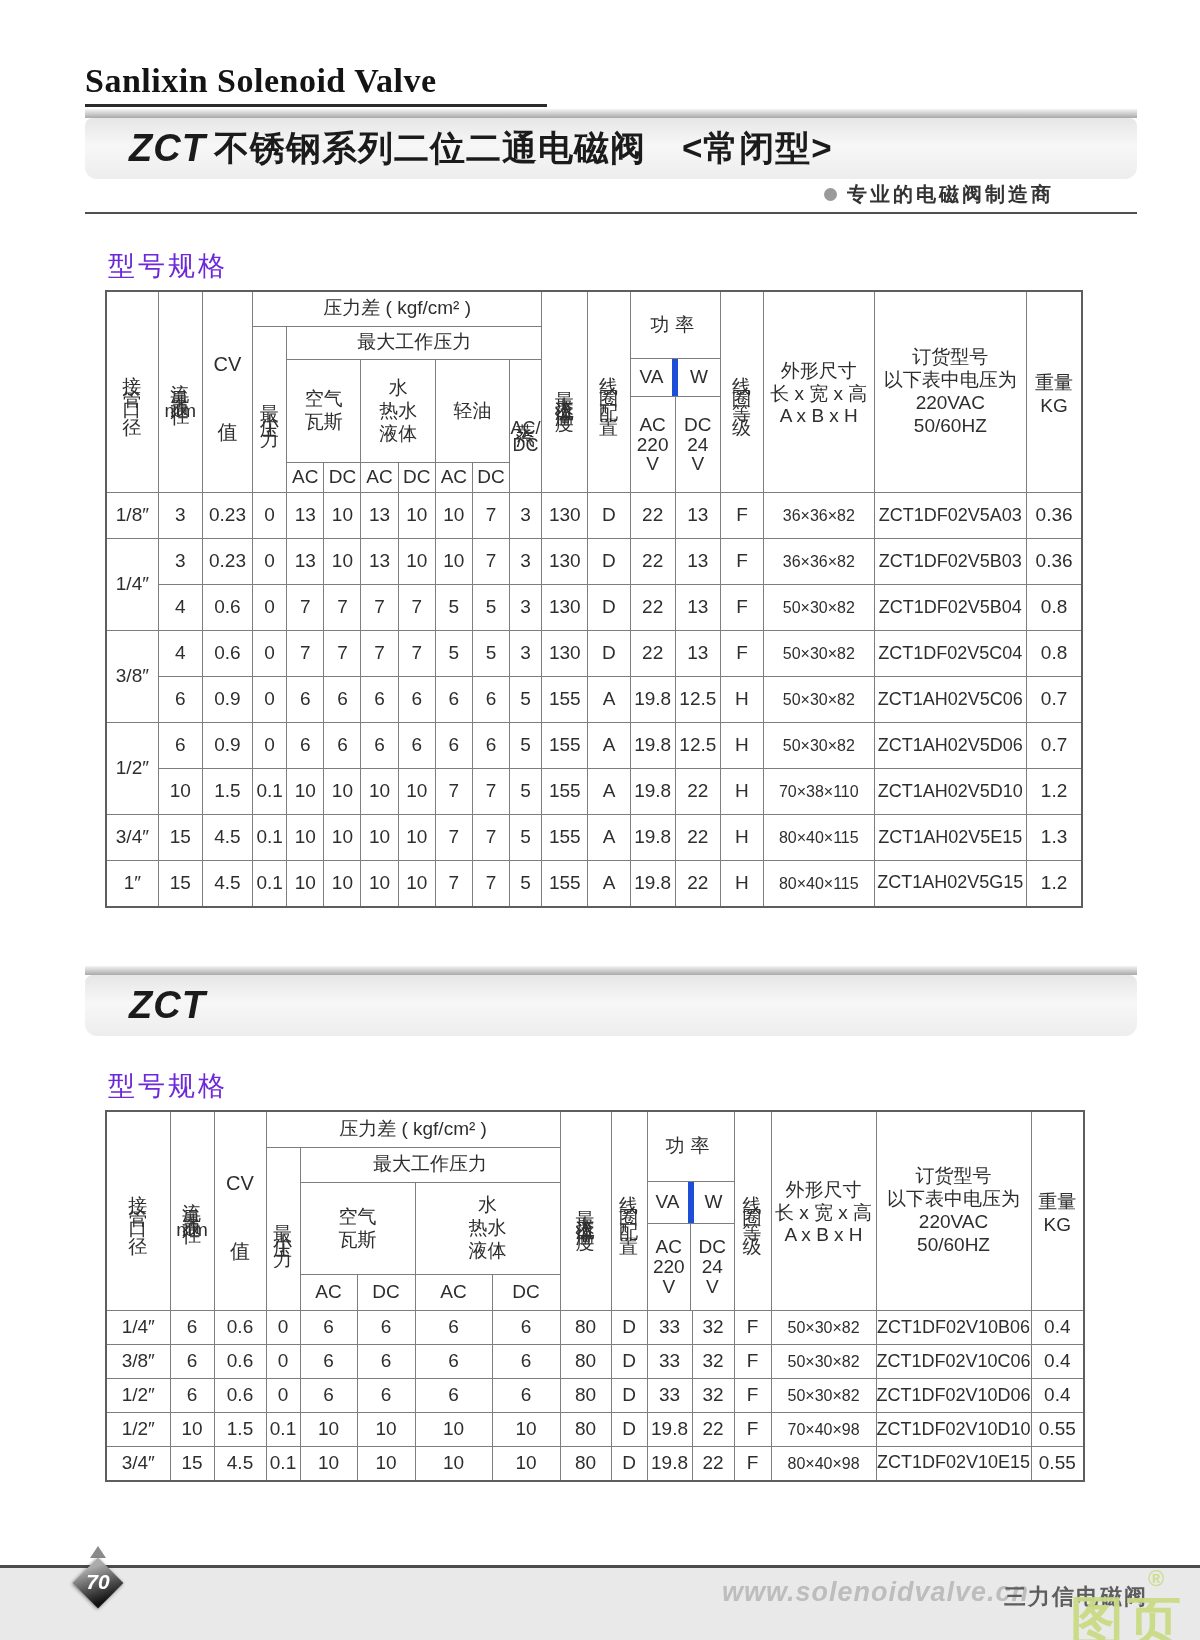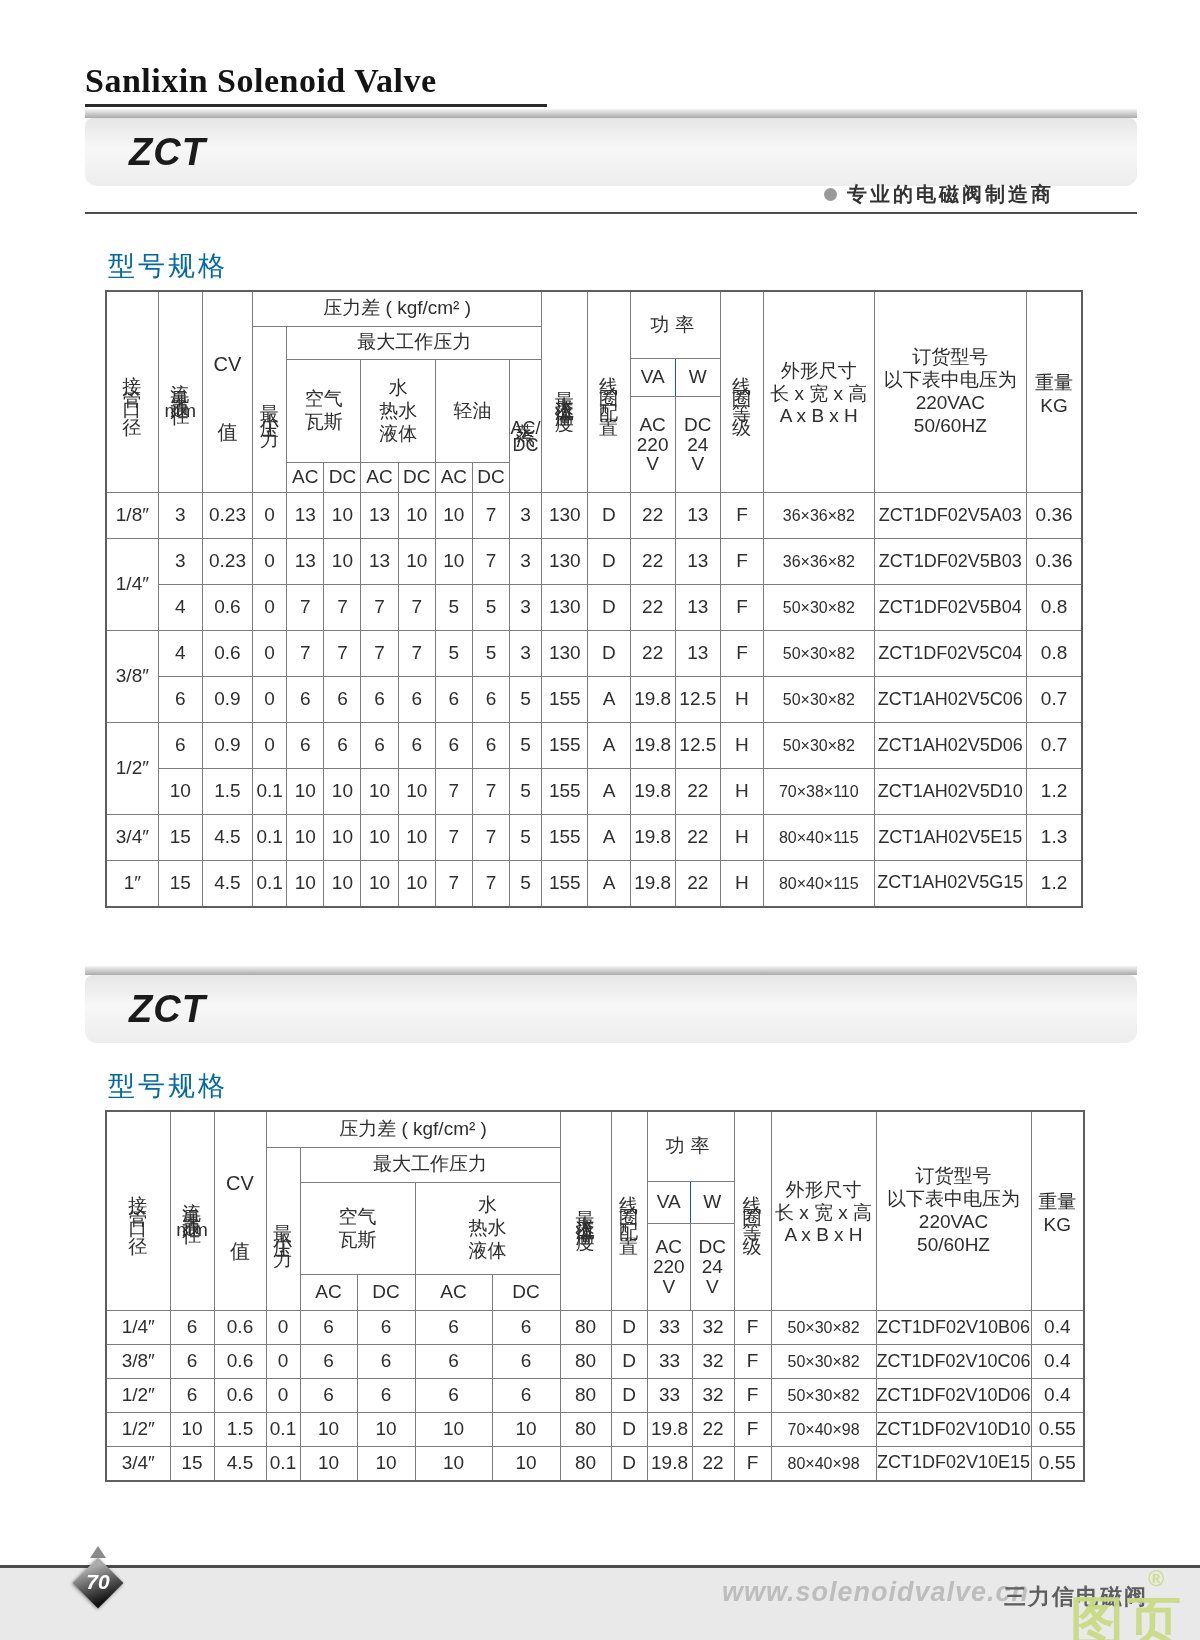--- a/index.html
+++ b/index.html
@@ -8,34 +8,34 @@
 
   
   .brand{position:absolute;left:85px;top:62px;font-family:"Liberation Serif",serif;
          font-size:34px;font-weight:600;color:#141414;letter-spacing:.5px;}
   .brand-rule{position:absolute;left:85px;top:104px;width:462px;height:3px;background:#2b2b2b;}
 
   
   .strip{position:absolute;left:85px;width:1052px;height:9px;
          background:linear-gradient(to bottom,#f4f4f4,#a9a9a9);}
   #strip1{top:109px;} #strip2{top:966px;}
-  .banner{position:absolute;left:85px;width:1052px;height:68px;
+  .banner{position:absolute;left:85px;width:1052px;height:61px;
           background:linear-gradient(#e6e6e6,#f7f7f7 45%,#ededed);
           border-radius:8px 8px 12px 12px;display:flex;align-items:center;
           padding-left:44px;box-sizing:border-box;color:#1b1b1b;}
   #banner1{top:118px;} #banner2{top:975px;}
   .zct{font-style:italic;font-weight:900;font-size:38px;letter-spacing:1px;margin-right:8px;}
   .btxt{font-weight:900;font-size:35px;letter-spacing:1px;}
 
   .tagline{position:absolute;top:181px;right:146px;display:flex;align-items:center;gap:10px;}
   .dot{width:13px;height:13px;border-radius:50%;background:#9a9a9a;}
   .tagtext{font-size:20px;font-weight:700;letter-spacing:3px;color:#333333;}
   .divider{position:absolute;left:85px;top:212px;width:1052px;height:2px;background:#4f4f4f;}
 
-  .spec{position:absolute;left:108px;font-size:27px;font-weight:500;color:#0369a1;
+  .spec{position:absolute;left:108px;font-size:27px;font-weight:500;color:#6d28d9;
         letter-spacing:3px;margin:0;}
   #spec1{top:248px;} #spec2{top:1068px;}
 
   
   table.spec-table{position:absolute;left:105px;border-collapse:collapse;table-layout:fixed;
         width:978px;font-size:19px;background:#fff;border:2px solid #5e5e5e;}
   #t1{top:290px;} #t2{top:1110px;}
   .spec-table td{border:1px solid #7d7d7d;text-align:center;vertical-align:middle;
         padding:0;color:#2e2e2e;line-height:1.2;overflow:hidden;}
   #t1 tr.h1{height:35px;} #t1 tr.h2{height:33px;} #t1 tr.h3r{height:102px;} #t1 tr.h4{height:30px;}
@@ -59,21 +59,21 @@
 
   .pcell{padding:0;vertical-align:top;margin-top:47px;}
   .pgrid{display:flex;flex-direction:column;width:100%;}
   .p1{height:200px;} .p2{height:198px;}
   .pt{display:flex;align-items:center;justify-content:center;border-bottom:1px solid #7d7d7d;
       letter-spacing:6px;}
   .p1 .pt{height:66px;} .p2 .pt{height:69px;}
   .prow{display:flex;border-bottom:1px solid #7d7d7d;}
   .p1 .prow{height:37px;} .p2 .prow{height:41px;}
   .prow>div{flex:1;display:flex;align-items:center;justify-content:center;}
-  .prow>div:first-child{border-right:1px solid #1d4ed8;}
+  .prow>div:first-child{border-right:6px solid #1d4ed8;}
   .prow2{flex:1;display:flex;}
   .prow2>div{flex:1;display:flex;align-items:center;justify-content:center;
       white-space:pre-line;line-height:1.05;}
   .prow2>div:first-child{border-right:1px solid #7d7d7d;}
 
   .dims{font-size:16px;} .model{font-size:18px;letter-spacing:0;}
 
   
   .footer-rule{position:absolute;left:0;top:1565px;width:1200px;height:3px;background:#4c4c4c;}
   .footer-bar{position:absolute;left:0;top:1568px;width:1200px;height:72px;background:#e9e9e9;}
@@ -97,20 +97,21 @@
 </style>
 </head>
 <body>
 
 <div class="brand">Sanlixin Solenoid Valve</div>
 <div class="brand-rule"></div>
 
 <div class="strip" id="strip1"></div>
 <div class="banner" id="banner1">
   <span class="zct">ZCT</span>
+  <span class="btxt">不锈钢系列二位二通电磁阀　&lt;常闭型&gt;</span>
 </div>
 <div class="tagline">
   <span class="dot"></span>
   <span class="tagtext">专业的电磁阀制造商</span>
 </div>
 <div class="divider"></div>
 
 <h3 class="spec" id="spec1">型号规格</h3>
 
 <table class="spec-table" id="t1">

